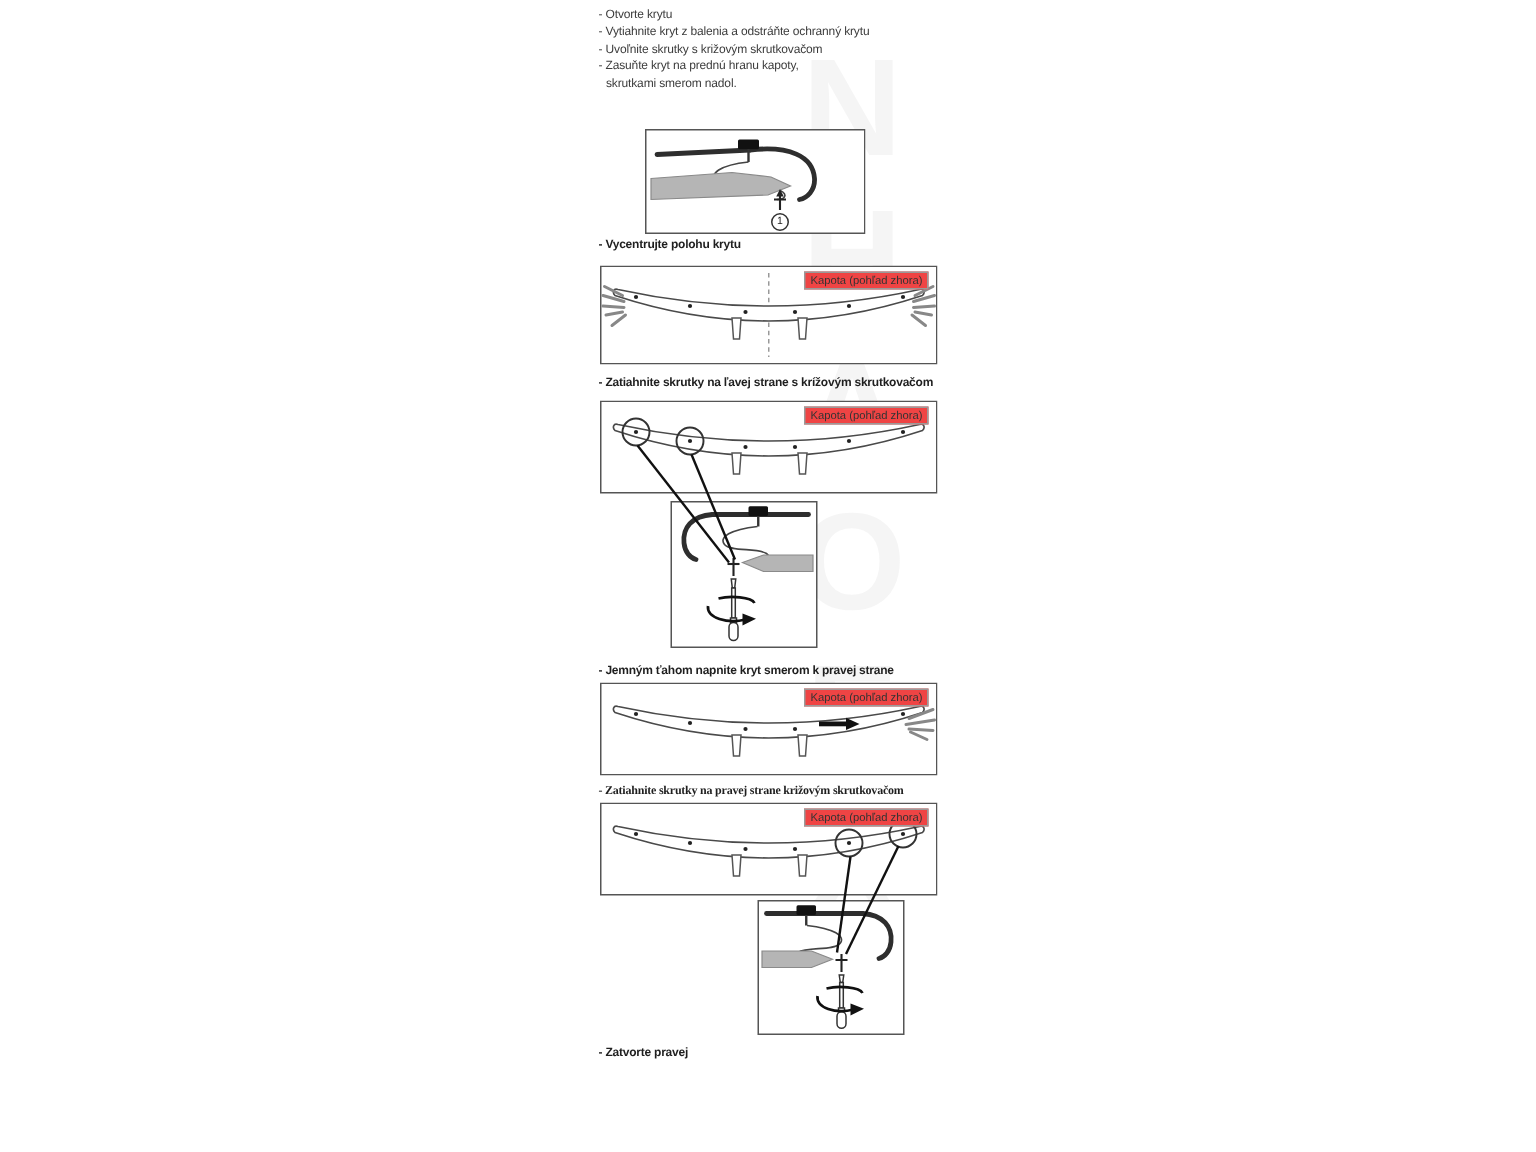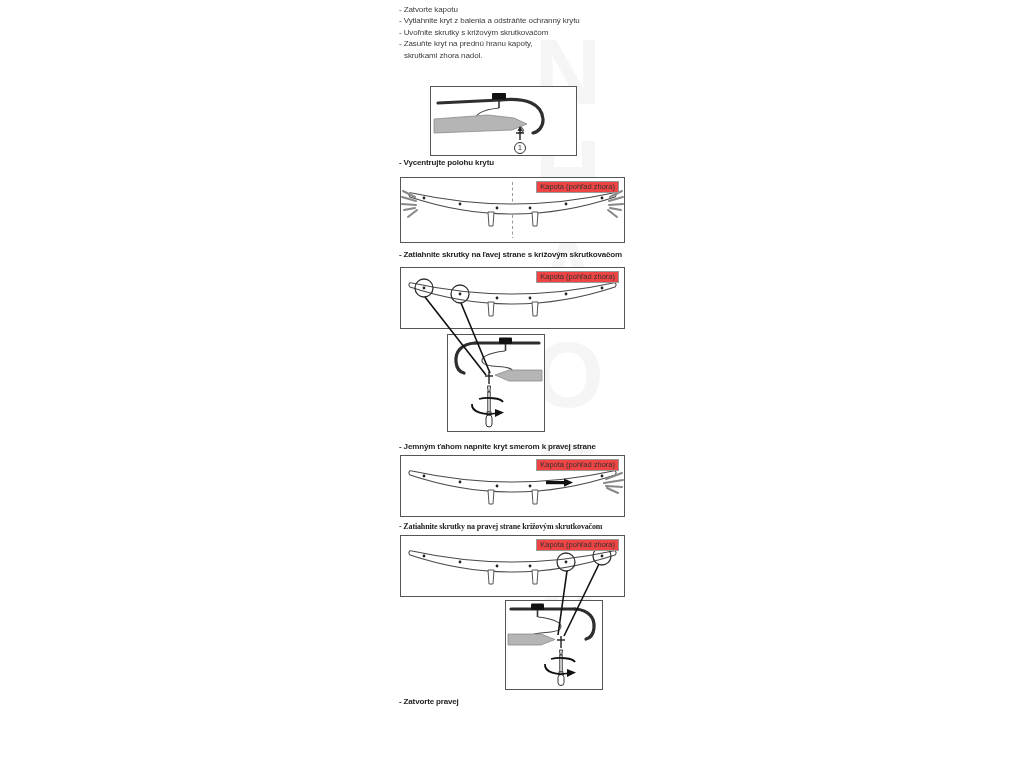--- a/index.html
+++ b/index.html
@@ -64,25 +64,25 @@
   <div class="watermark">
     <div>N</div>
     <div>H</div>
     <div>A</div>
     <div>O</div>
     <div>E</div>
     <div>X</div>
   </div>
 
   <div class="intro">
-    <div class="intro-line">- Zatvorte kapotu</div>
+    <div class="intro-line">- Otvorte krytu</div>
     <div class="intro-line">- Vytiahnite kryt z balenia a odstráňte ochranný krytu</div>
     <div class="intro-line">- Uvoľnite skrutky s križovým skrutkovačom</div>
     <div class="intro-line">- Zasuňte kryt na prednú hranu kapoty,</div>
-    <div class="intro-line indent">skrutkami zhora nadol.</div>
+    <div class="intro-line indent">skrutkami smerom nadol.</div>
   </div>
 
   <div class="fig fig1">
     <svg width="147" height="70" viewBox="0 0 147 70">
       <rect x="0.5" y="0.5" width="146" height="69" fill="#ffffff" stroke="#555555" stroke-width="1"></rect>
 
       <g fill="none" stroke="#2e2e2e" stroke-width="3.2" stroke-linecap="round">
         <path d="M 8 17 L 70 14"></path>
         <path d="M 70 14 C 96 11, 112 18, 113 33 C 113.5 41, 108 46, 103 47"></path>
       </g>

